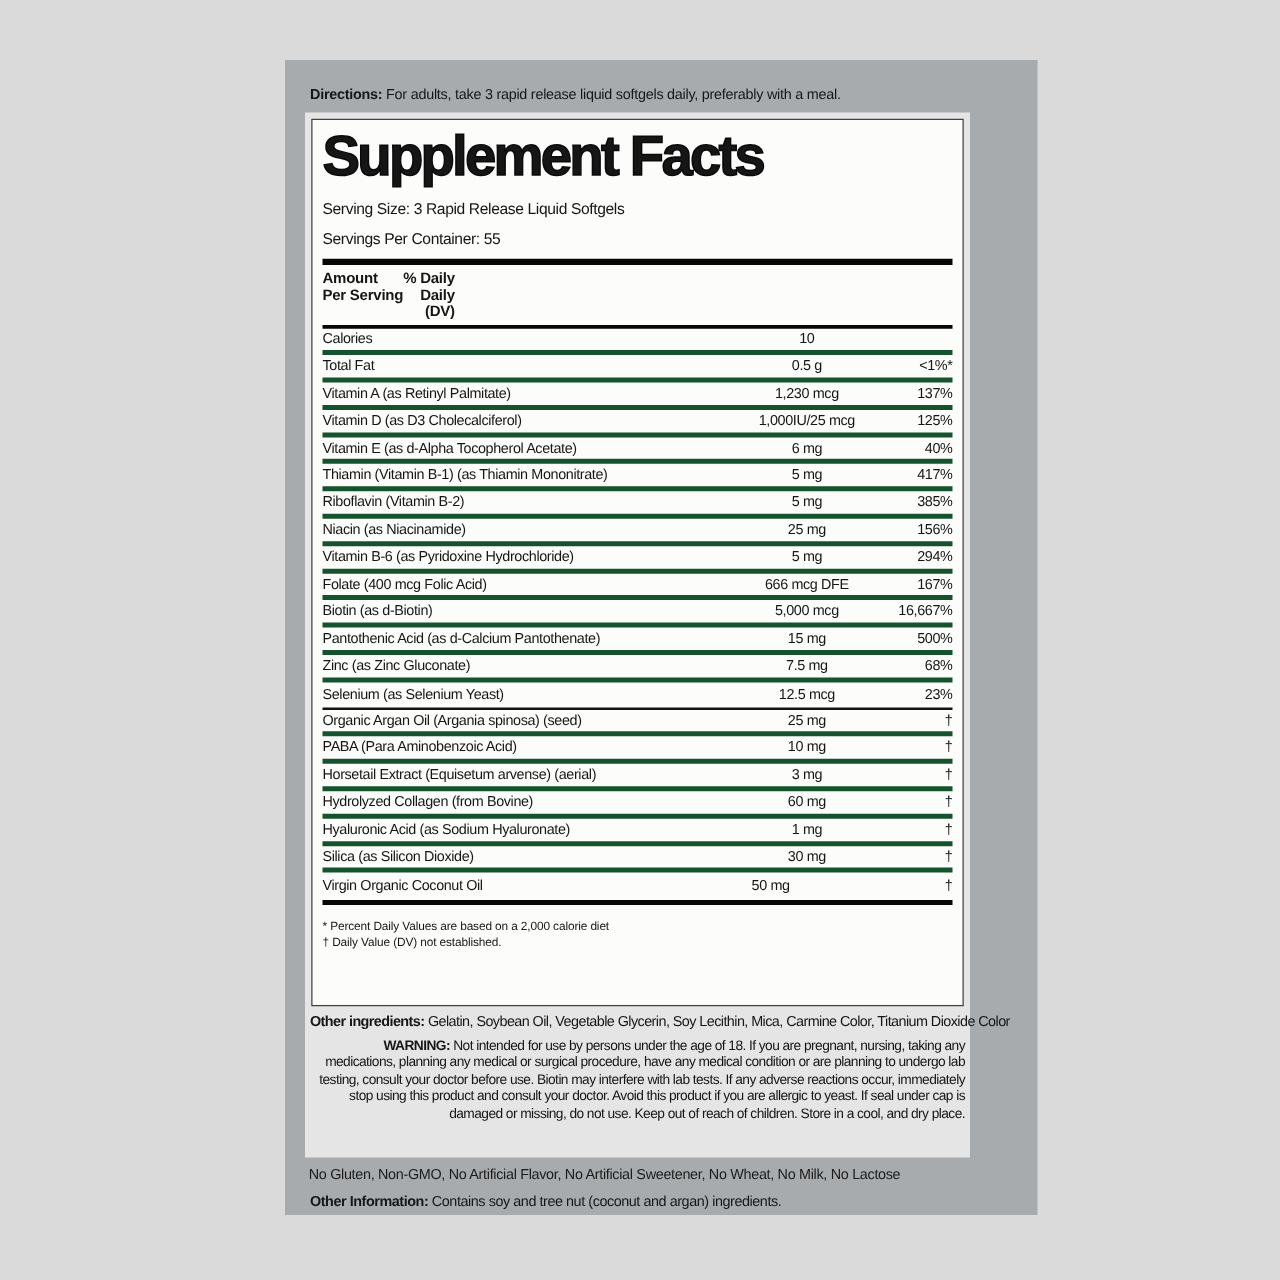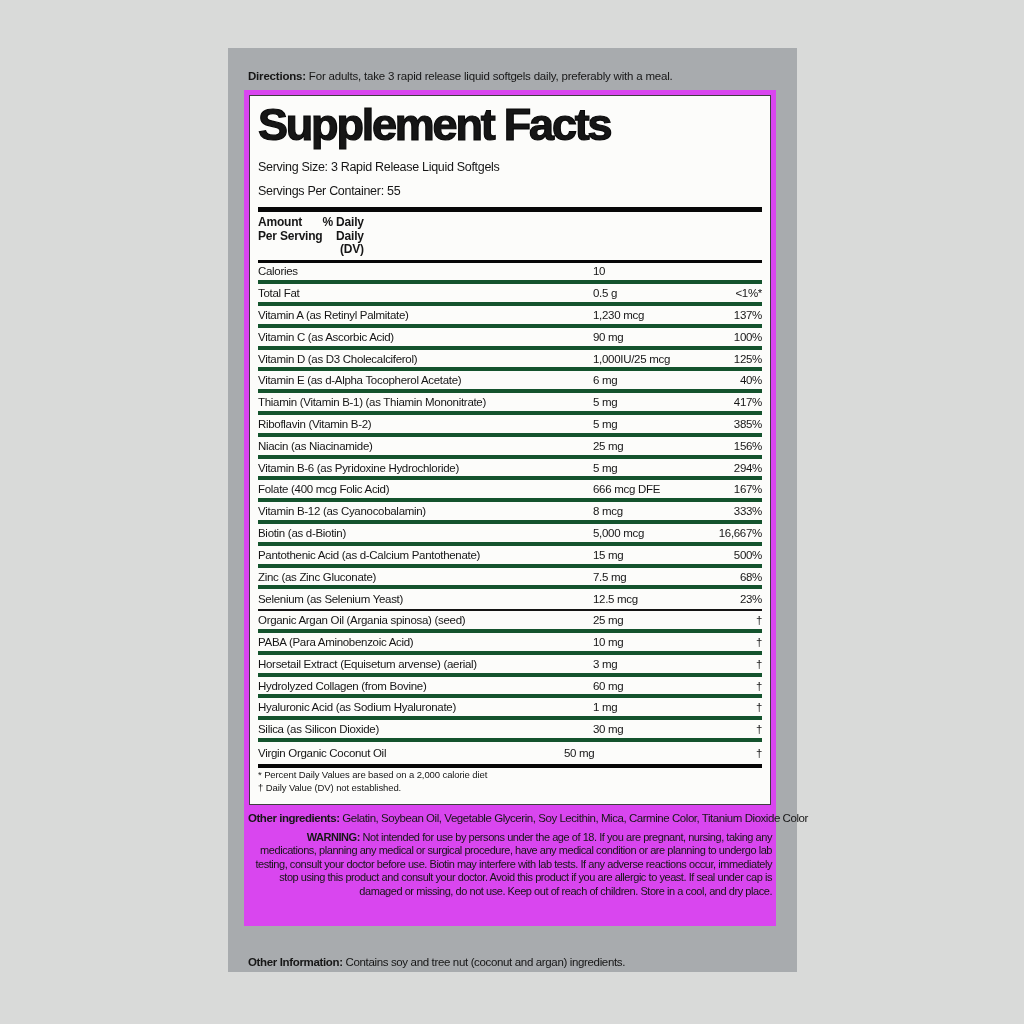--- a/index.html
+++ b/index.html
@@ -56,24 +56,24 @@
   .bar2 { height:3px; margin-top:3px; }
   .t-row {
     display:flex; align-items:center;
     height:21.8px; box-sizing:border-box;
     border-bottom:4px solid #14532d;
     font-size:11.5px; letter-spacing:-0.3px;
   }
   .t-row:last-child { border-bottom:none;gap:29px; }
   .t-row.group-end { border-bottom:2.5px solid #141414; }
   .t-name { flex:1; white-space:nowrap; }
-  .t-amt  { width:105px; text-align:left; white-space:nowrap; }
+  .t-amt  { width:105px; text-align:center; white-space:nowrap; }
   .t-dv   { width:64px;  text-align:right; white-space:nowrap; }
   .bar3 { height:4px; }
-  .footnotes { margin-top:0; }
+  .footnotes { margin-top:11px; }
   .footnote  { font-size:9.5px; line-height:13px; letter-spacing:-0.1px; }
   .oi {
     position:absolute; left:4px; top:722px; width:524px;
     font-size:11.5px; letter-spacing:-0.45px; white-space:nowrap;
   }
   .warn {
     position:absolute; left:4px; top:741px; width:524px;
     font-size:11px; letter-spacing:-0.45px; line-height:13.4px;
     text-align:right;
   }
@@ -83,25 +83,25 @@
   }
   .tagline {
     position:absolute; left:19px; top:886px;
     font-size:11.5px; letter-spacing:-0.25px; color:#1b1b1b;
     white-space:nowrap;
   }
 </style>
 </head>
 <body style="background: rgb(217, 218, 217); color: rgb(22, 22, 22);">
 
-<div class="panel" style="background: rgb(168, 171, 174);">
+<div class="panel" style="background: rgb(168, 171, 174); padding-left: 33px;">
 
   <p class="directions"><span class="blabel">Directions:</span><span> For adults, take 3 rapid release liquid softgels daily, preferably with a meal.</span></p>
 
-  <div class="sheet" style="background: #d946ef;">
+  <div class="sheet" style="background: #e5e5e5;">
 
     <div class="facts" style="background: rgb(252, 252, 250);">
       <div class="facts-title">Supplement Facts</div>
       <div class="serving">Serving Size: 3 Rapid Release Liquid Softgels</div>
       <div class="servings">Servings Per Container: 55</div>
 
       <div class="bar bar1" style="background: rgb(7, 7, 7);"></div>
 
       <div class="hdr">
         <div class="hdr-left">
@@ -129,25 +129,20 @@
     <span class="t-amt">0.5 g</span>
     <span class="t-dv">&lt;1%*</span>
   </div>
 
   <div class="t-row">
     <span class="t-name">Vitamin A (as Retinyl Palmitate)</span>
     <span class="t-amt">1,230 mcg</span>
     <span class="t-dv">137%</span>
   </div>
 
-  <div class="t-row">
-    <span class="t-name">Vitamin C (as Ascorbic Acid)</span>
-    <span class="t-amt">90 mg</span>
-    <span class="t-dv">100%</span>
-  </div>
 
   <div class="t-row">
     <span class="t-name">Vitamin D (as D3 Cholecalciferol)</span>
     <span class="t-amt">1,000IU/25 mcg</span>
     <span class="t-dv">125%</span>
   </div>
 
   <div class="t-row">
     <span class="t-name">Vitamin E (as d-Alpha Tocopherol Acetate)</span>
     <span class="t-amt">6 mg</span>
@@ -177,25 +172,20 @@
     <span class="t-amt">5 mg</span>
     <span class="t-dv">294%</span>
   </div>
 
   <div class="t-row">
     <span class="t-name">Folate (400 mcg Folic Acid)</span>
     <span class="t-amt">666 mcg DFE</span>
     <span class="t-dv">167%</span>
   </div>
 
-  <div class="t-row">
-    <span class="t-name">Vitamin B-12 (as Cyanocobalamin)</span>
-    <span class="t-amt">8 mcg</span>
-    <span class="t-dv">333%</span>
-  </div>
 
   <div class="t-row">
     <span class="t-name">Biotin (as d-Biotin)</span>
     <span class="t-amt">5,000 mcg</span>
     <span class="t-dv">16,667%</span>
   </div>
 
   <div class="t-row">
     <span class="t-name">Pantothenic Acid (as d-Calcium Pantothenate)</span>
     <span class="t-amt">15 mg</span>
@@ -266,14 +256,15 @@
     </div>
 
     <p class="oi"><span class="blabel">Other ingredients:</span><span> Gelatin, Soybean Oil, Vegetable Glycerin, Soy Lecithin, Mica, Carmine Color, Titanium Dioxide Color</span></p>
 
     <p class="warn"><span class="blabel">WARNING:</span><span> Not intended for use by persons under the age of 18. If you are pregnant, nursing, taking any medications, planning any medical or surgical procedure, have any medical condition or are planning to undergo lab testing, consult your doctor before use. Biotin may interfere with lab tests. If any adverse reactions occur, immediately stop using this product and consult your doctor. Avoid this product if you are allergic to yeast. If seal under cap is damaged or missing, do not use. Keep out of reach of children. Store in a cool, and dry place.</span></p>
 
     <p class="oinfo"><span class="blabel">Other Information:</span><span> Contains soy and tree nut (coconut and argan) ingredients.</span></p>
 
   </div>
 
+  <p class="tagline">No Gluten, Non-GMO, No Artificial Flavor, No Artificial Sweetener, No Wheat, No Milk, No Lactose</p>
 
 </div>
 
 </body></html>

